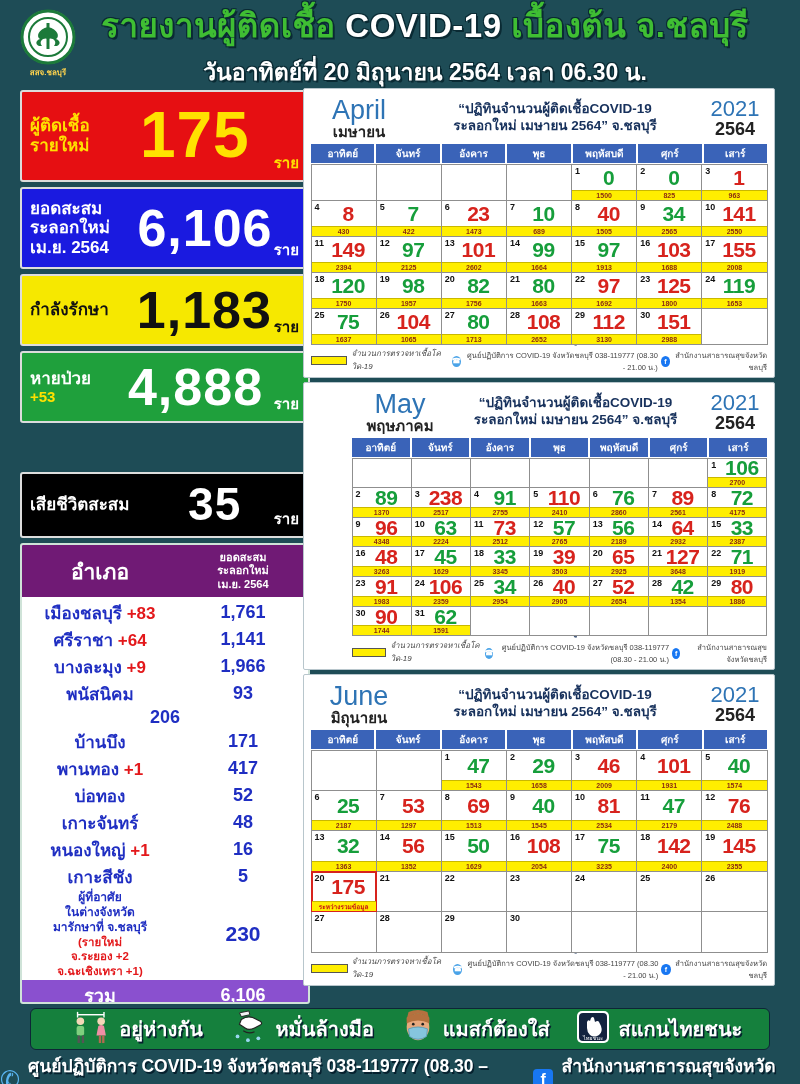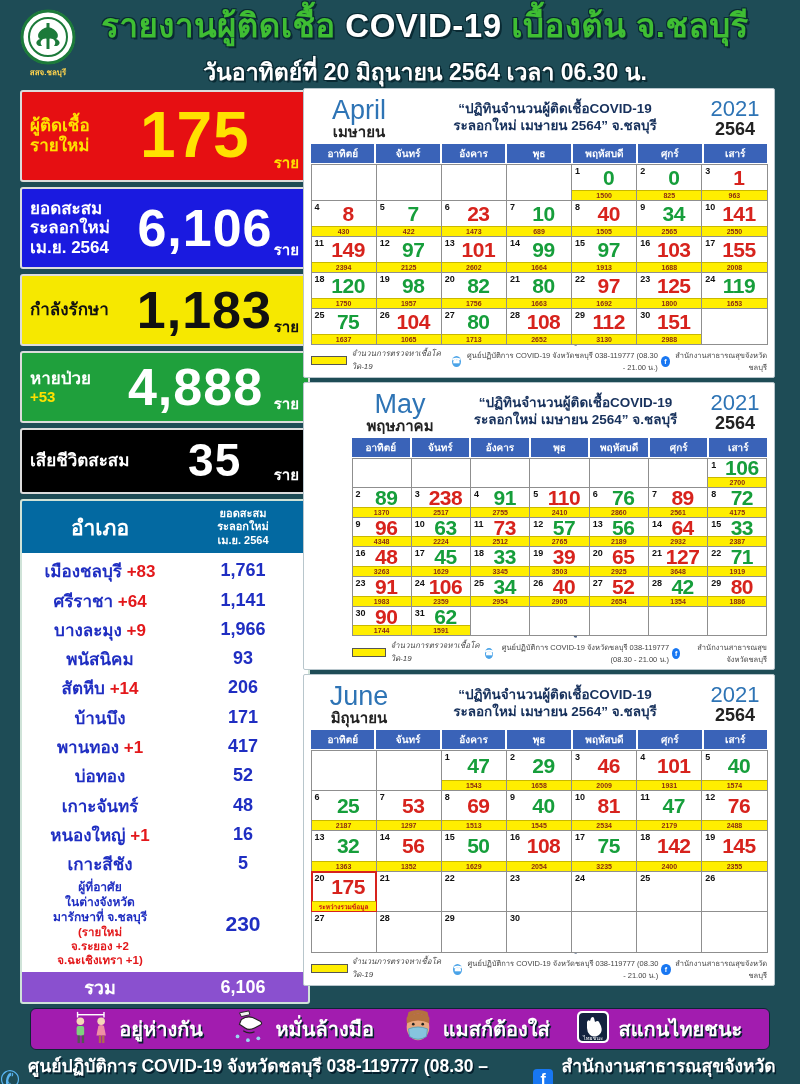--- a/index.html
+++ b/index.html
@@ -25,21 +25,21 @@
     text-shadow:2px 2px 0 #0a2a33, -1px -1px 0 #0a2a33, 1px -1px 0 #0a2a33, -1px 1px 0 #0a2a33; }
   
   .leftcol { position:absolute; left:20px; top:90px; width:290px; height:914px; display:flex; flex-direction:column; gap:5px; }
   .stat { border:2px solid #dcdcdc; border-radius:3px; position:relative; display:flex; align-items:center; padding:4px 8px; }
   .stat-label { font-weight:bold; font-size:17px; line-height:1.15; white-space:pre-line; }
   .stat-plus { font-weight:bold; font-size:15px; }
   .stat-value { flex:1; text-align:center; font-weight:bold; letter-spacing:1px; line-height:.9; }
   .stat-unit { position:absolute; right:9px; bottom:5px; font-weight:bold; font-size:15px; }
   
   .dtable { flex:1; background:#fff; border:2px solid #cfe3d8; border-radius:3px; display:flex; flex-direction:column; overflow:hidden; }
-  .dt-head { background:#0369a1; color:#fff; display:flex; align-items:center; min-height:52px; }
+  .dt-head { background:#701a75; color:#fff; display:flex; align-items:center; min-height:52px; }
   .dt-head-c1 { flex:1.2; text-align:center; font-size:21px; font-weight:bold; }
   .dt-head-c2 { flex:1; text-align:center; font-size:11px; font-weight:bold; white-space:pre-line; line-height:1.2; }
   .dt-body { flex:1; display:flex; flex-direction:column; justify-content:space-evenly; padding:2px 0; }
   .dt-row { display:flex; align-items:center; }
   .dt-name { flex:1.2; text-align:center; font-size:17px; font-weight:bold; color:#1f2ec2; }
   .dt-name .plus { color:#e3181b; }
   .dt-val { flex:1; text-align:center; font-size:18px; font-weight:bold; color:#1f2ec2; }
   .dt-row.special .dt-name { font-size:12px; line-height:1.25; white-space:pre-line; }
   .dt-row.special .rednote { color:#e3181b; font-size:11.5px; display:block; white-space:pre-line; }
   .dt-row.special .dt-val { font-size:21px; }
@@ -77,21 +77,21 @@
   .cf-legend { display:flex; align-items:center; gap:4px; margin-top:2px; }
   .cf-swatch { width:40px; height:9px; background:#ffee00; border:1px solid #555; }
   .cf-legend span { font-style:italic; font-size:8px; color:#444; }
   .cf-right { text-align:right; font-size:8.5px; color:#17315c; }
   .cf-slogan { font-weight:bold; font-size:9px; }
   .cf-contact { display:flex; align-items:center; gap:3px; justify-content:flex-end; margin-top:2px; font-size:7.5px; color:#444; }
   .mini-icon { width:11px; height:11px; border-radius:50%; display:inline-flex; align-items:center; justify-content:center; color:#fff; font-size:7px; font-weight:bold; }
   .mini-phone { background:#4aa3e8; }
   .mini-fb { background:#1877f2; border-radius:50%; }
   
-  .fbar { position:absolute; left:30px; top:1008px; width:740px; height:42px; background:#a21caf; border:1px solid #0d2636; border-radius:6px; display:flex; align-items:center; justify-content:space-evenly;padding-left:12px; }
+  .fbar { position:absolute; left:30px; top:1008px; width:740px; height:42px; background:#15803d; border:1px solid #0d2636; border-radius:6px; display:flex; align-items:center; justify-content:space-evenly;padding-left:12px; }
   .fitem { display:flex; align-items:center; gap:8px; }
   .fitem .lbl { color:#fff; font-weight:bold; font-size:20px; text-shadow:1.5px 1.5px 0 #06202e; }
   .fitem svg { height:34px; }
   .contactline { position:absolute; left:0; top:1052px; width:800px; display:flex; align-items:center; justify-content:center; gap:8px; }
   .contactline .txt { color:#fff; font-weight:bold; font-size:17.5px; text-shadow:1.5px 1.5px 0 #06202e; }
   .fb-badge { width:22px; height:22px; background:#1877f2; border-radius:4px; color:#fff; font-weight:bold; font-size:16px; display:flex; align-items:center; justify-content:center; }
   .phone-glyph { color:#5ab4f0; font-size:24px; line-height:1; transform:rotate(-8deg); }
 </style>
 </head>
 <body>
@@ -137,21 +137,21 @@
       <div class="stat-unit" style="color: rgb(17, 17, 17);">ราย</div>
     </div>
     <div class="stat" style="background: rgb(31, 160, 60); height: 72px; flex: 0 0 auto;">
       <div>
         <div class="stat-label" style="color: rgb(255, 255, 255);">หายป่วย</div>
         <div class="stat-plus" style="color: rgb(255, 225, 0);">+53</div>
       </div>
       <div class="stat-value" style="color: rgb(255, 255, 255); font-size: 52px;">4,888</div>
       <div class="stat-unit" style="color: rgb(255, 255, 255);">ราย</div>
     </div>
-    <div class="stat" style="background: rgb(0, 0, 0); height: 66px; flex: 0 0 auto;">
+    <div class="stat" style="background: rgb(0, 0, 0); height: 66px; flex: 0 0 auto; margin-top: 44px;">
       <div class="stat-label" style="color: rgb(255, 255, 255);">เสียชีวิตสะสม</div>
       <div class="stat-value" style="color: rgb(255, 255, 255); font-size: 46px;">35</div>
       <div class="stat-unit" style="color: rgb(255, 255, 255);">ราย</div>
     </div>
   <div class="dtable">
     <div class="dt-head">
       <div class="dt-head-c1">อำเภอ</div>
       <div class="dt-head-c2">ยอดสะสม
 ระลอกใหม่
 เม.ย. 2564</div>
@@ -167,21 +167,20 @@
         </div>
         <div class="dt-row">
           <div class="dt-name">บางละมุง<span class="plus"> +9</span></div>
           <div class="dt-val">1,966</div>
         </div>
         <div class="dt-row">
           <div class="dt-name">พนัสนิคม</div>
           <div class="dt-val">93</div>
         </div>
         <div class="dt-row">
-          <div class="dt-name">สัตหีบ<span class="plus"> +14</span></div>
           <div class="dt-val">206</div>
         </div>
         <div class="dt-row">
           <div class="dt-name">บ้านบึง</div>
           <div class="dt-val">171</div>
         </div>
         <div class="dt-row">
           <div class="dt-name">พานทอง<span class="plus"> +1</span></div>
           <div class="dt-val">417</div>
         </div>

